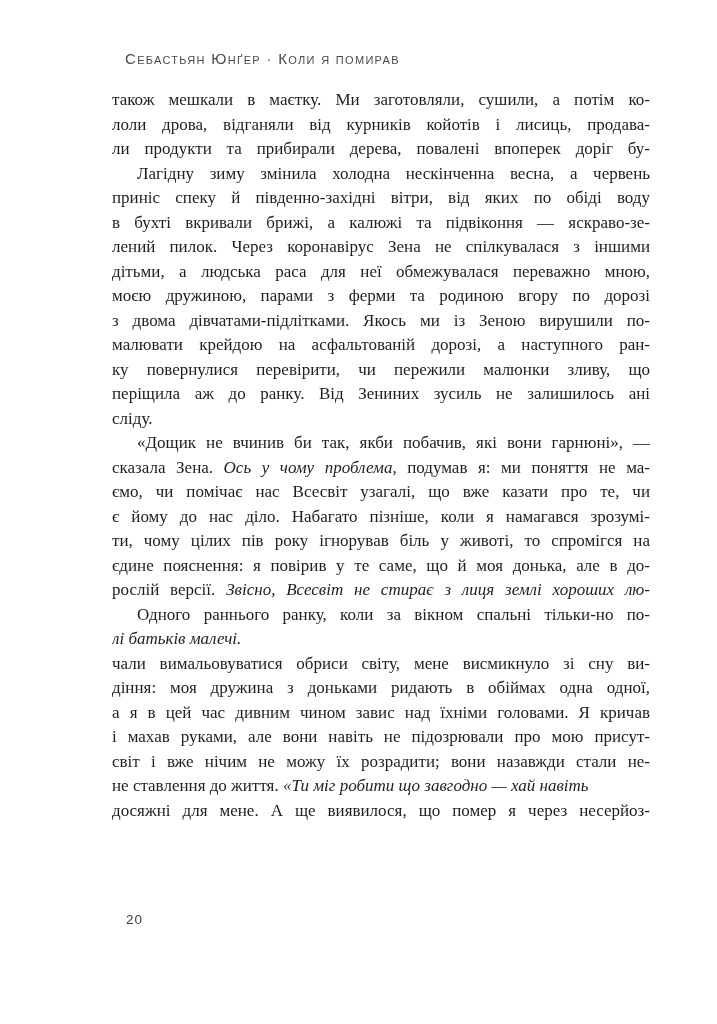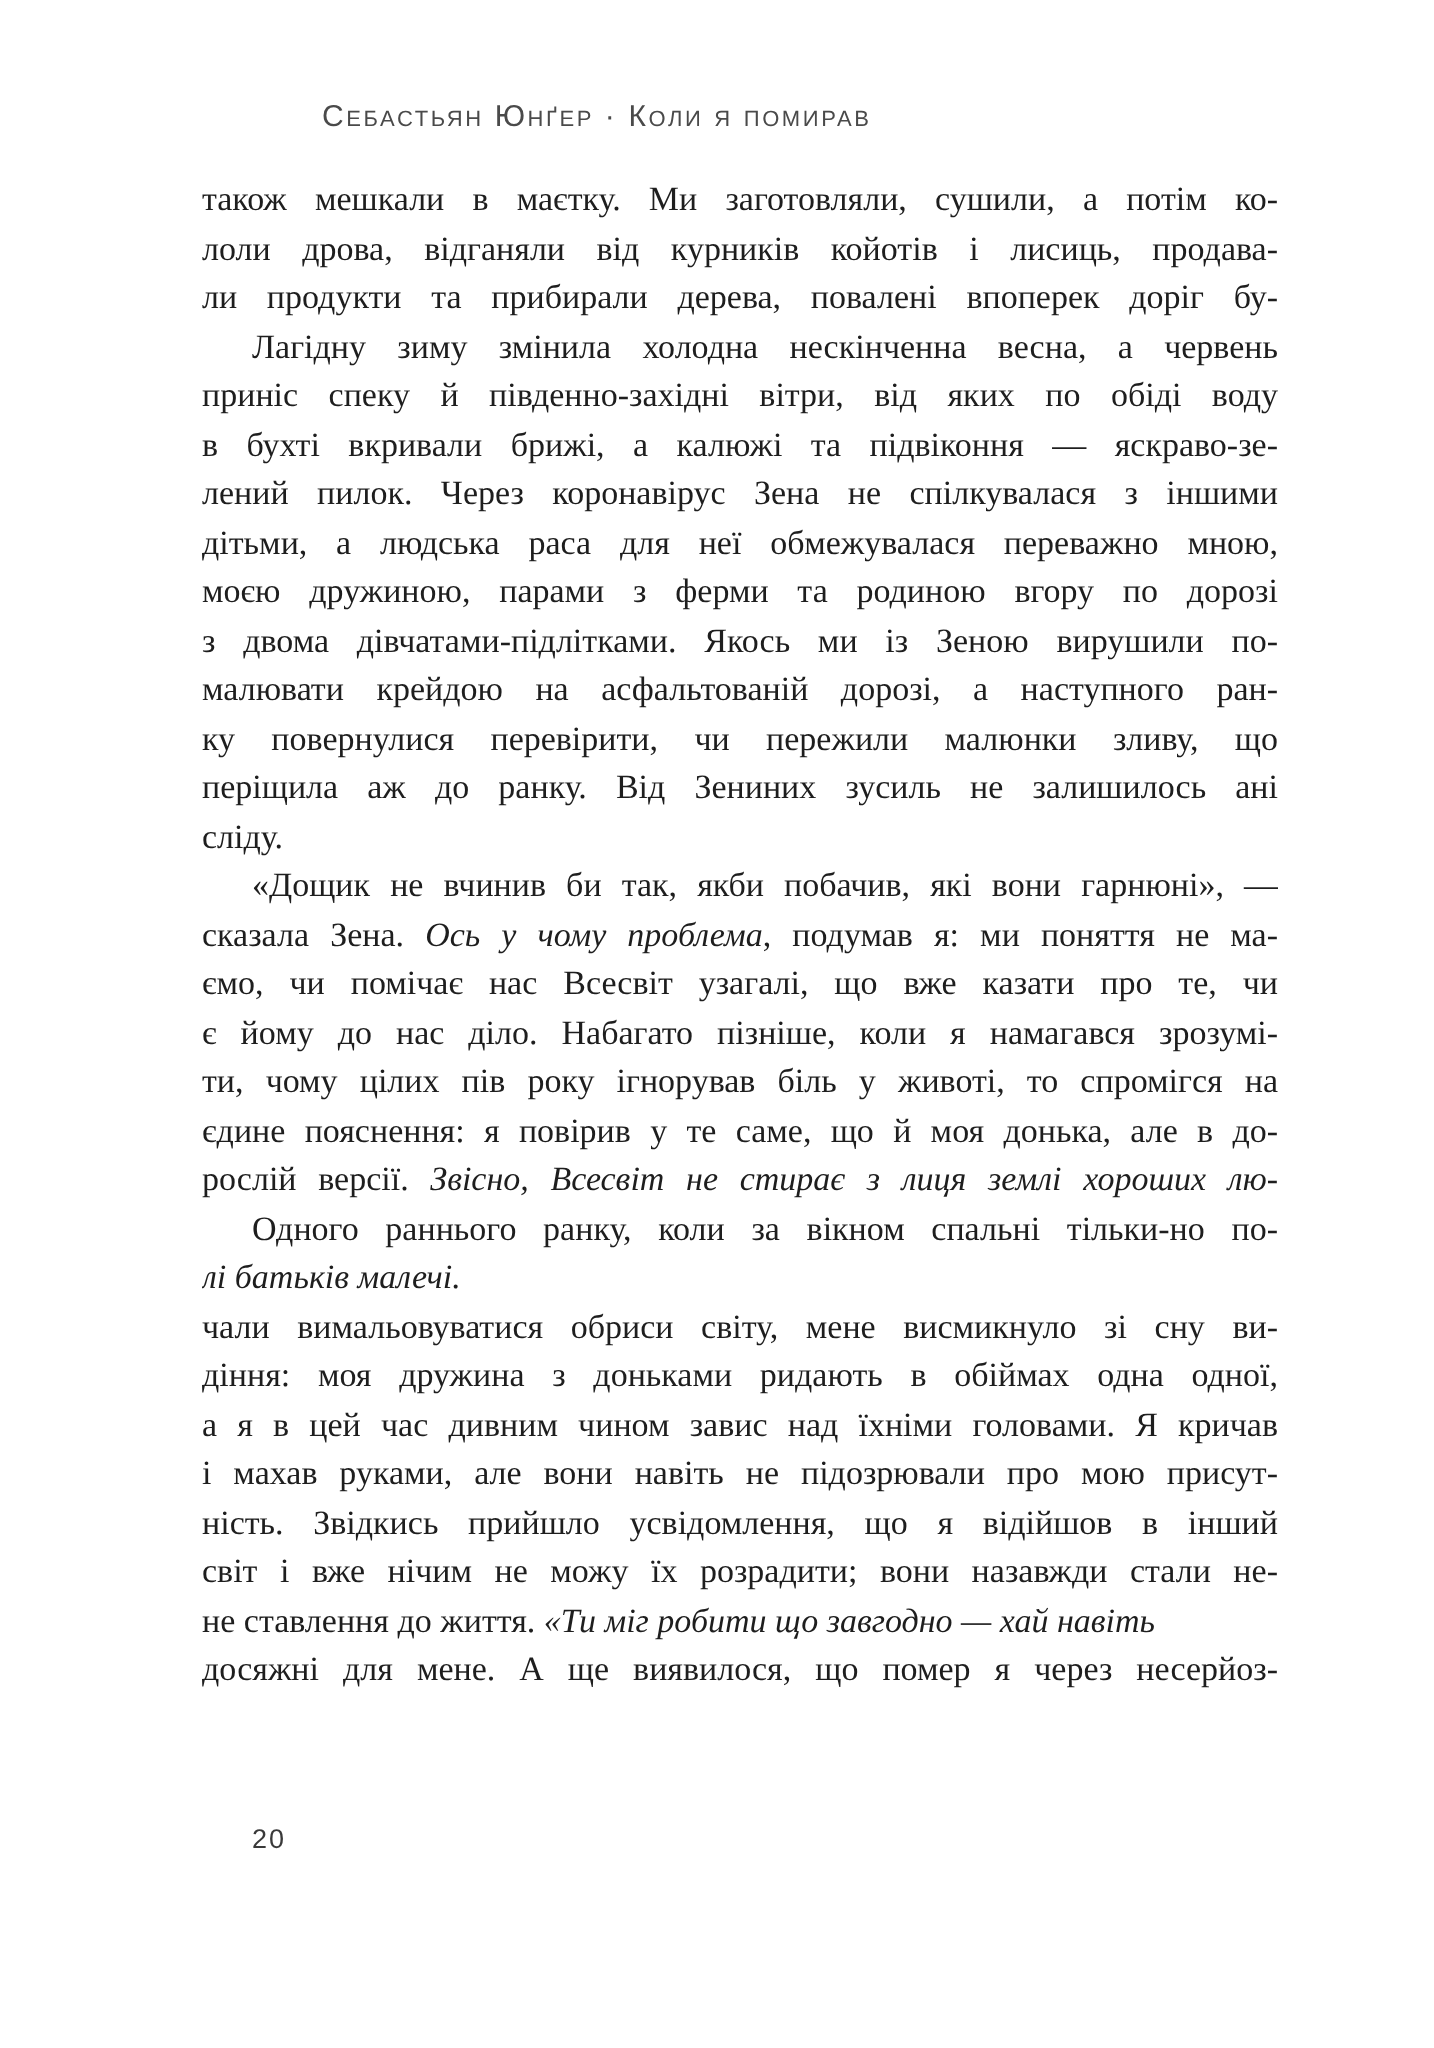--- a/index.html
+++ b/index.html
@@ -22,25 +22,24 @@
   .running-header {
     position: absolute;
     left: 125px;
     top: 50px;
     font-family: "Liberation Sans", sans-serif;
     font-variant: small-caps;
     font-size: 15px;
     letter-spacing: 1.3px;
     color: var(--header-color, #4a4a4a);
     white-space: nowrap;
-    margin-left: 36px;
   }
   .text-block {
     position: absolute;
-    left: 101px;
+    left: 112px;
     top: 88px;
     width: 538px;
     font-size: 17px;
     line-height: 24.5px;
     color: var(--text-color, #1e1e1e);
   }
   .text-block .line {
     text-align: justify;
     text-align-last: justify;
     height: 24.5px;
@@ -93,20 +92,19 @@
       <div class="line"><span>є йому до нас діло. Набагато пізніше, коли я намагався зрозумі-</span></div>
       <div class="line"><span>ти, чому цілих пів року ігнорував біль у животі, то спромігся на</span></div>
       <div class="line"><span>єдине пояснення: я повірив у те саме, що й моя донька, але в до-</span></div>
       <div class="line"><span>рослій версії. </span><em>Звісно, Всесвіт не стирає з лиця землі хороших лю-</em></div>
       <div class="line indent"><span>Одного раннього ранку, коли за вікном спальні тільки-но по-</span></div>
       <div class="line last"><em>лі батьків малечі.</em></div>
       <div class="line"><span>чали вимальовуватися обриси світу, мене висмикнуло зі сну ви-</span></div>
       <div class="line"><span>діння: моя дружина з доньками ридають в обіймах одна одної,</span></div>
       <div class="line"><span>а я в цей час дивним чином завис над їхніми головами. Я кричав</span></div>
       <div class="line"><span>і махав руками, але вони навіть не підозрювали про мою присут-</span></div>
-      <div class="line"><span>ність. Звідкись прийшло усвідомлення, що я відійшов в інший</span></div>
       <div class="line"><span>світ і вже нічим не можу їх розрадити; вони назавжди стали не-</span></div>
       <div class="line last"><span>не ставлення до життя. </span><em>«Ти міг робити що завгодно — хай навіть</em></div>
       <div class="line"><span>досяжні для мене. А ще виявилося, що помер я через несерйоз-</span></div>
     </div>
 
   <div class="page-number">20</div>
 </div>
 
 </body></html>

